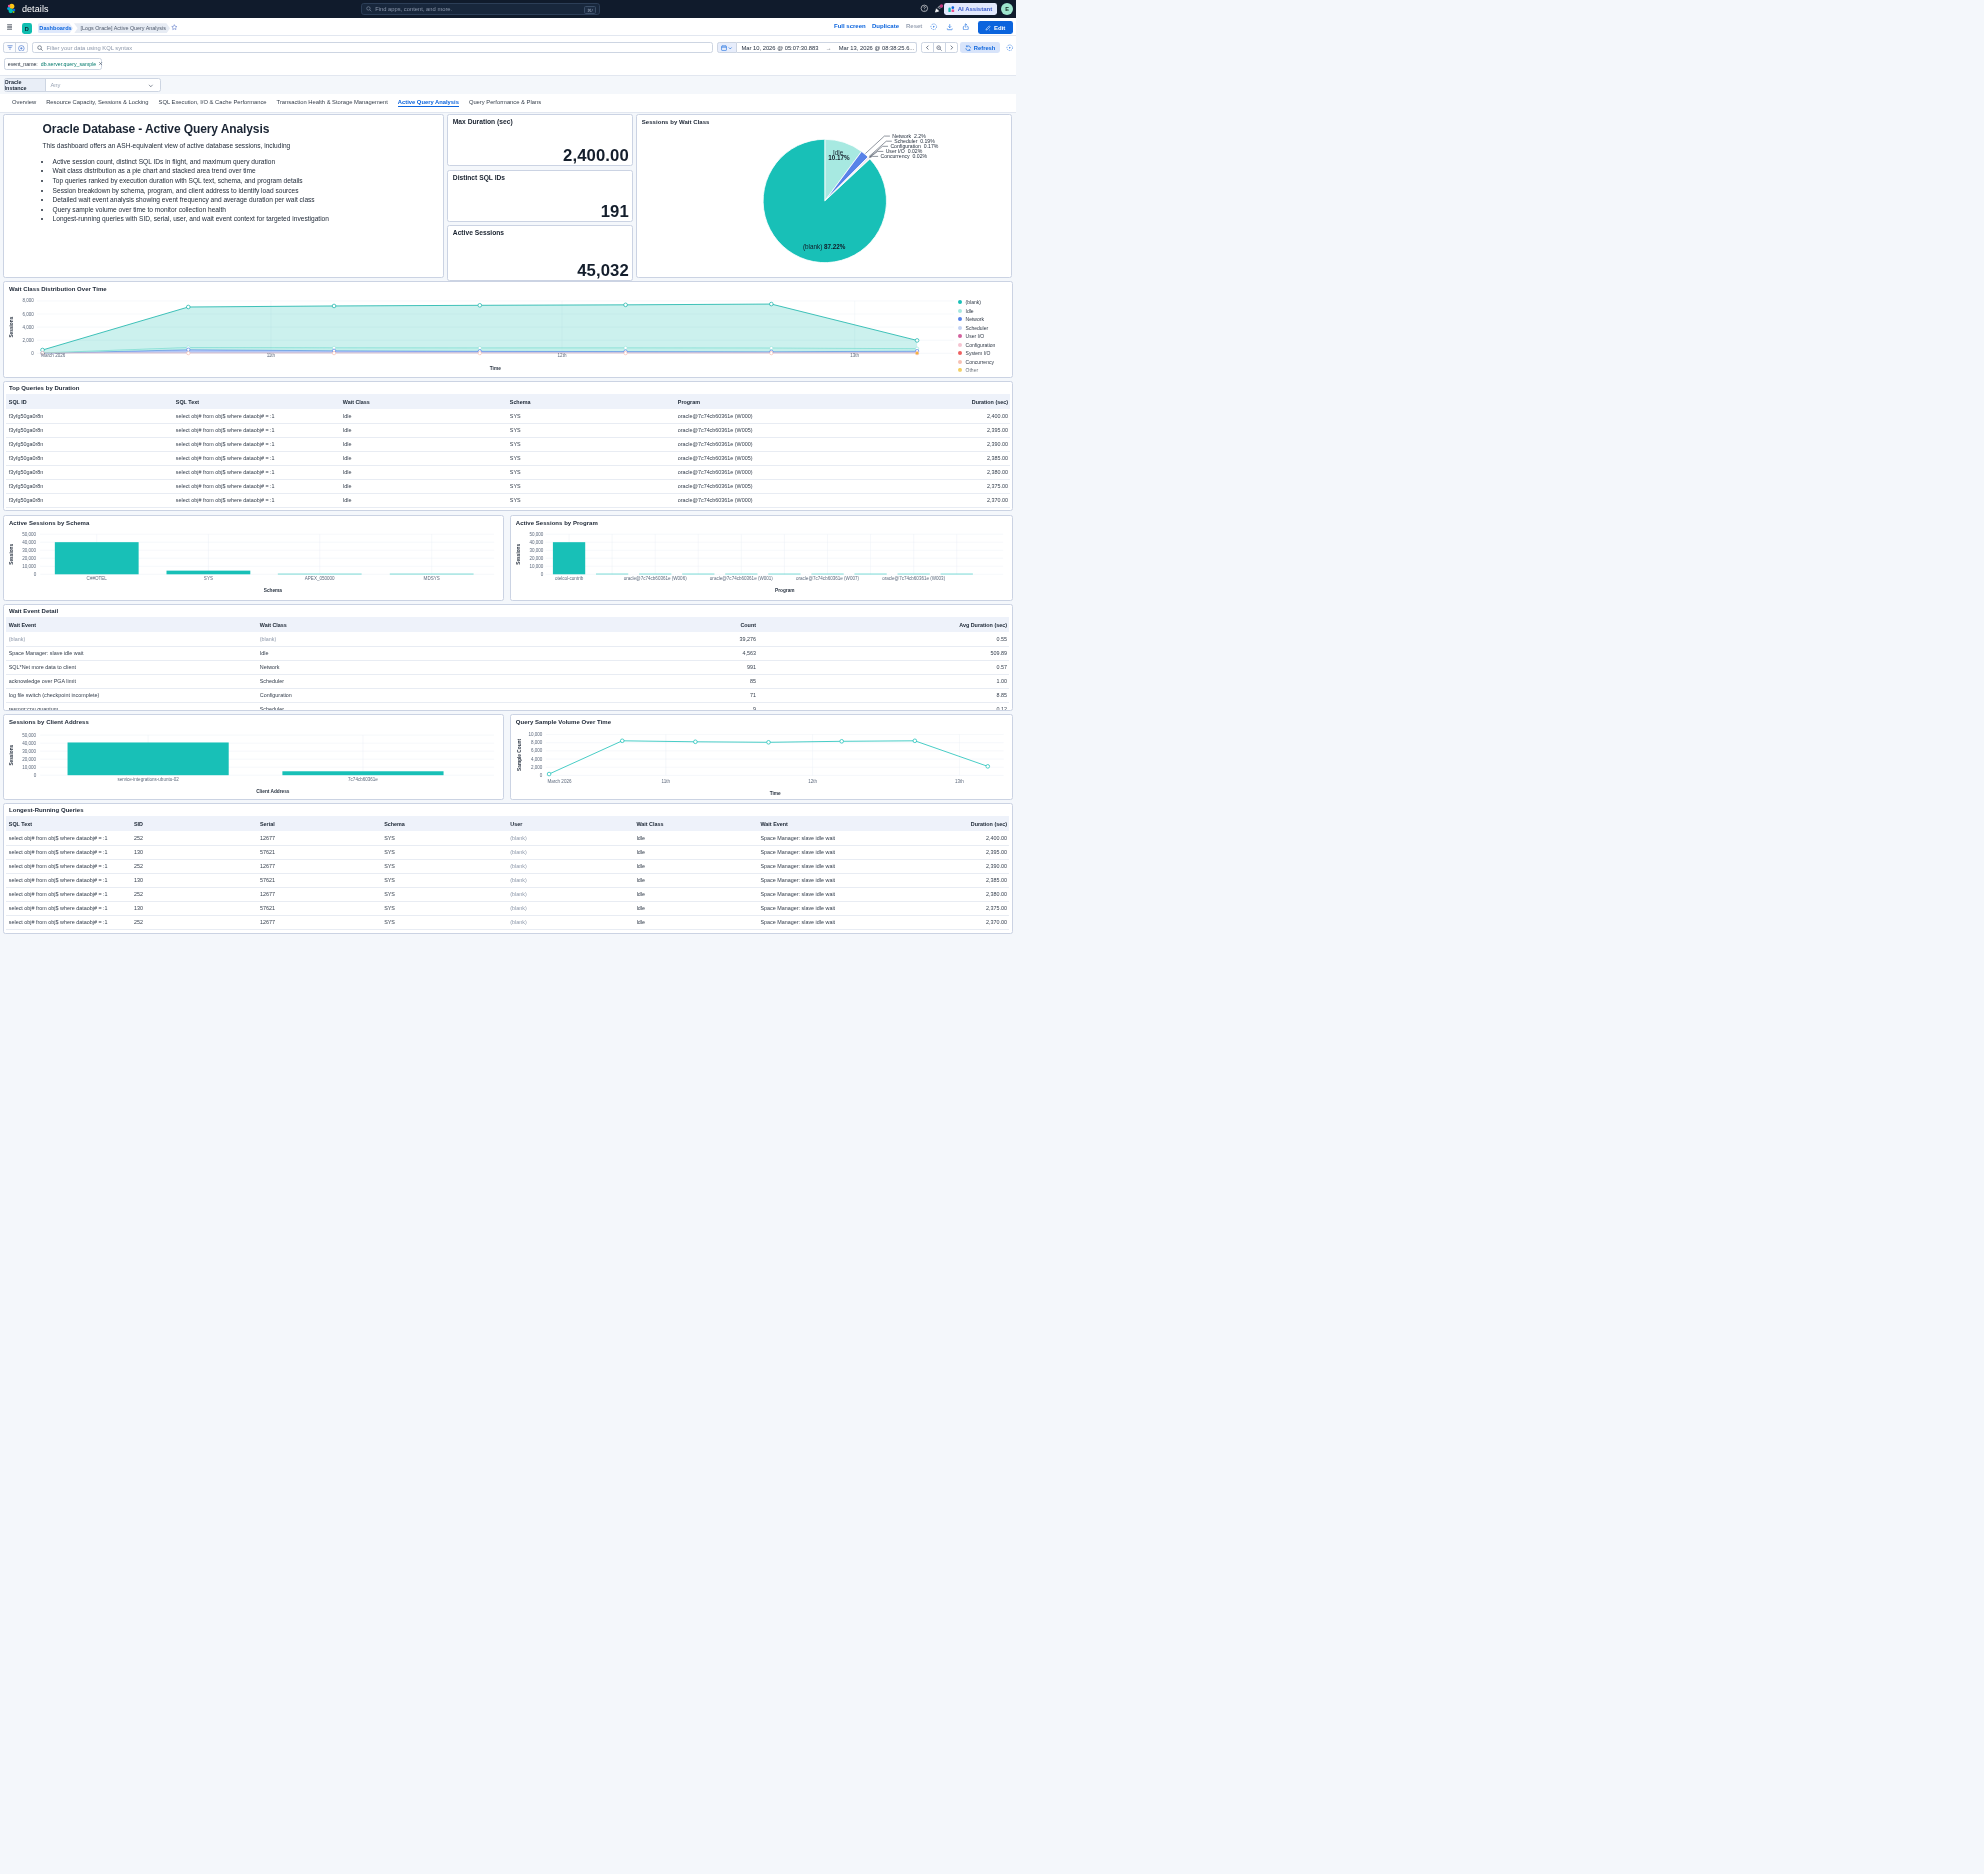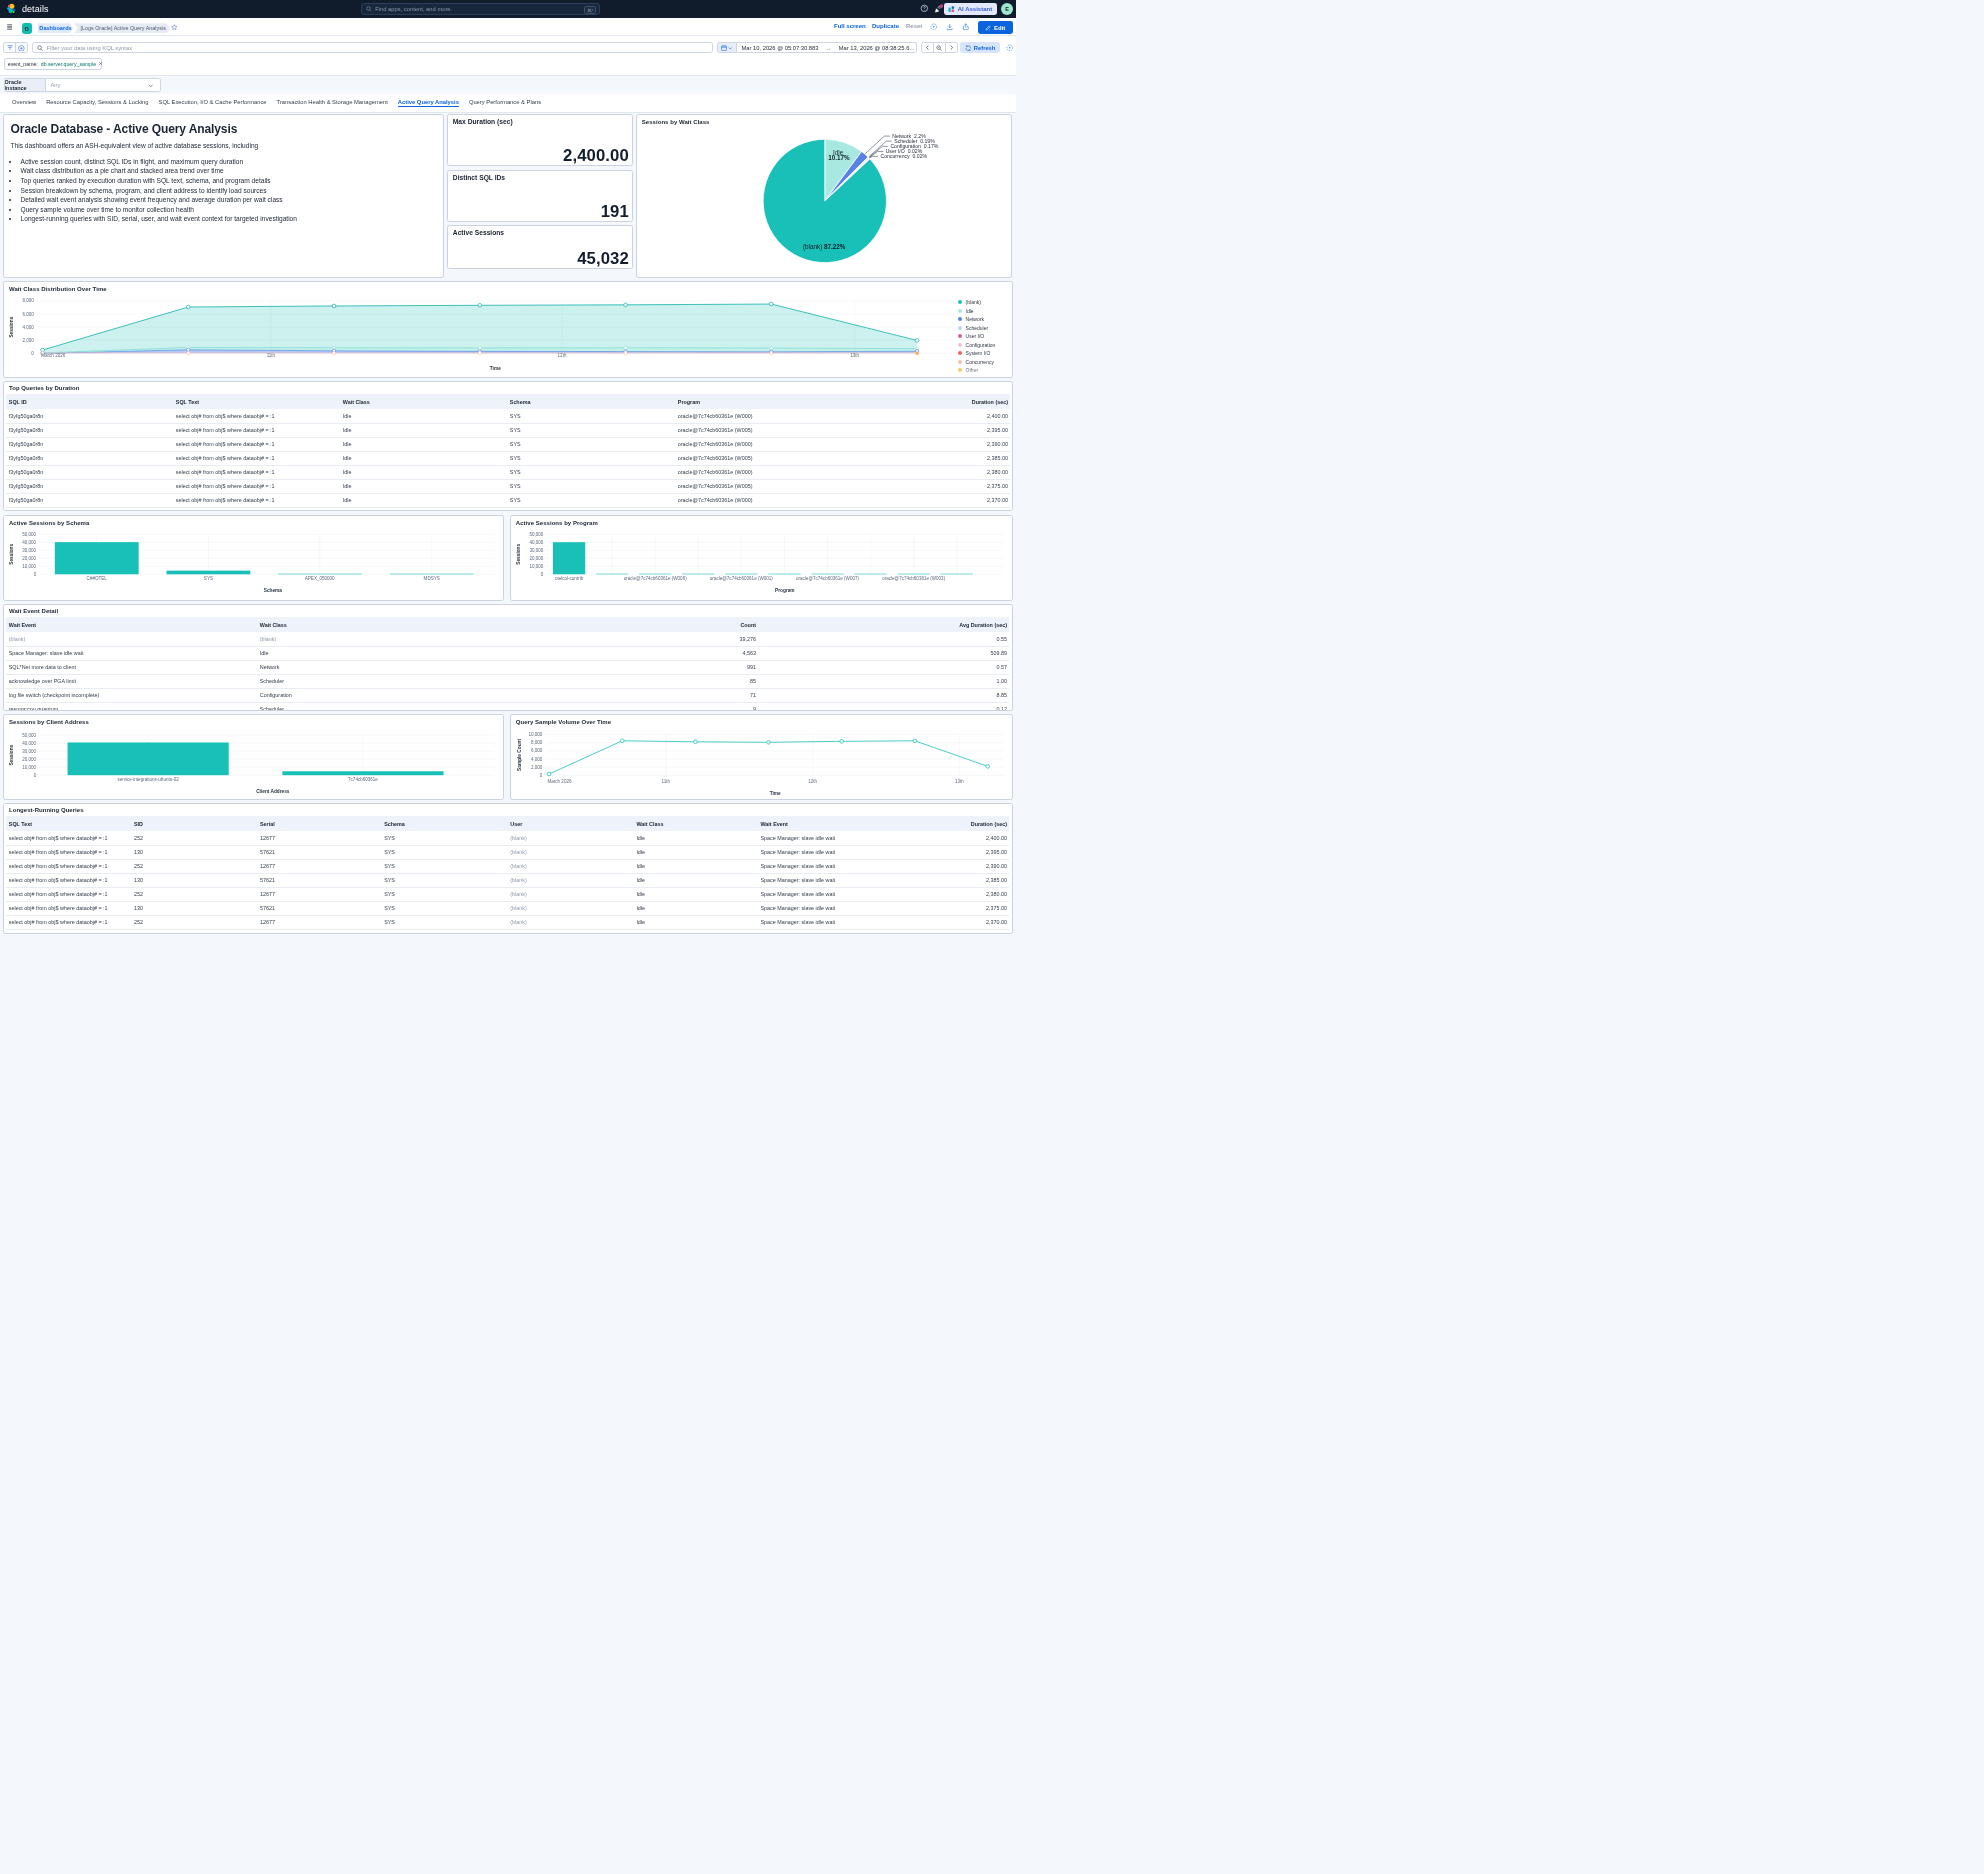--- a/index.html
+++ b/index.html
@@ -1,18 +1,18 @@
 <!DOCTYPE html>
 <html style="font-size:6.4px"><head><meta charset="utf-8">
 <style>
 * { margin:0; padding:0; box-sizing:border-box; }
 html,body { width:1016px; height:937px; overflow:hidden; }
 body { font-family:"Liberation Sans", sans-serif; background:#f4f7fb; color:#1c2735; -webkit-font-smoothing:antialiased; }
 #page { position:relative; width:1016px; height:937px; }
-.panel { position:absolute; background:#fff; border:0.4px solid #cbd3e3; border-radius:2.4px; }
+.panel { position:absolute; background:#fff; border:0.4px solid #cbd3e3; border-radius:2.4px;padding-left:32px; }
 .ptitle { position:absolute; left:4.8px; top:3.6px; font-size:6px; font-weight:700; color:#1a2433; letter-spacing:0.04px; }
 .axl { font:11.5px "Liberation Sans",sans-serif; fill:#5f6b7e; }
 .axt { font:700 12px "Liberation Sans",sans-serif; fill:#2c3644; }
 .pl { font:13px "Liberation Sans",sans-serif; fill:#27313f; }
 .pname { font:16px "Liberation Sans",sans-serif; fill:#111b28; }
 .ppct { font:700 16px "Liberation Sans",sans-serif; fill:#111b28; }
 
 
 #hdr { position:absolute; left:0; top:0; width:100%; height:18px; background:#101b2c; }
 #hdr .logo { position:absolute; left:6.4px; top:3.2px; display:flex; align-items:center; gap:4px; }
@@ -276,21 +276,21 @@
   </ul>
 </div>
 <div class="panel metric" style="left:447px;top:114px;width:186px;height:52px">
   <div class="mtitle">Max Duration (sec)</div>
       <div class="mval">2,400.00</div>
 </div>
 <div class="panel metric" style="left:447px;top:170px;width:186px;height:52px">
   <div class="mtitle">Distinct SQL IDs</div>
       <div class="mval">191</div>
 </div>
-<div class="panel metric" style="left:447px;top:225px;width:186px;height:44px">
+<div class="panel metric" style="left:447px;top:225px;width:186px;height:56px">
   <div class="mtitle">Active Sessions</div>
       <div class="mval">45,032</div>
 </div>
 <div class="panel" style="left:636px;top:114px;width:376px;height:164px">
   <div class="ptitle">Sessions by Wait Class</div>
   <svg width="376" height="164" viewBox="0 0 948 412" style="position:absolute;left:0;top:0">
 <path d="M473.5,216 L473.50,60.50 A155.5,155.5 0 0 1 566.24,91.18 Z" fill="#a7e9e1" stroke="#fff" stroke-width="2"></path>
         <path d="M473.5,216 L566.24,91.18 A155.5,155.5 0 0 1 582.55,105.15 Z" fill="#5882e8" stroke="#fff" stroke-width="2"></path>
         <path d="M473.5,216 L582.55,105.15 A155.5,155.5 0 0 1 584.62,107.23 Z" fill="#c3d2f2" stroke="#fff" stroke-width="2"></path>
         <path d="M473.5,216 L584.62,107.23 A155.5,155.5 0 0 1 586.52,109.20 Z" fill="#f6c4d1" stroke="#fff" stroke-width="2"></path>

